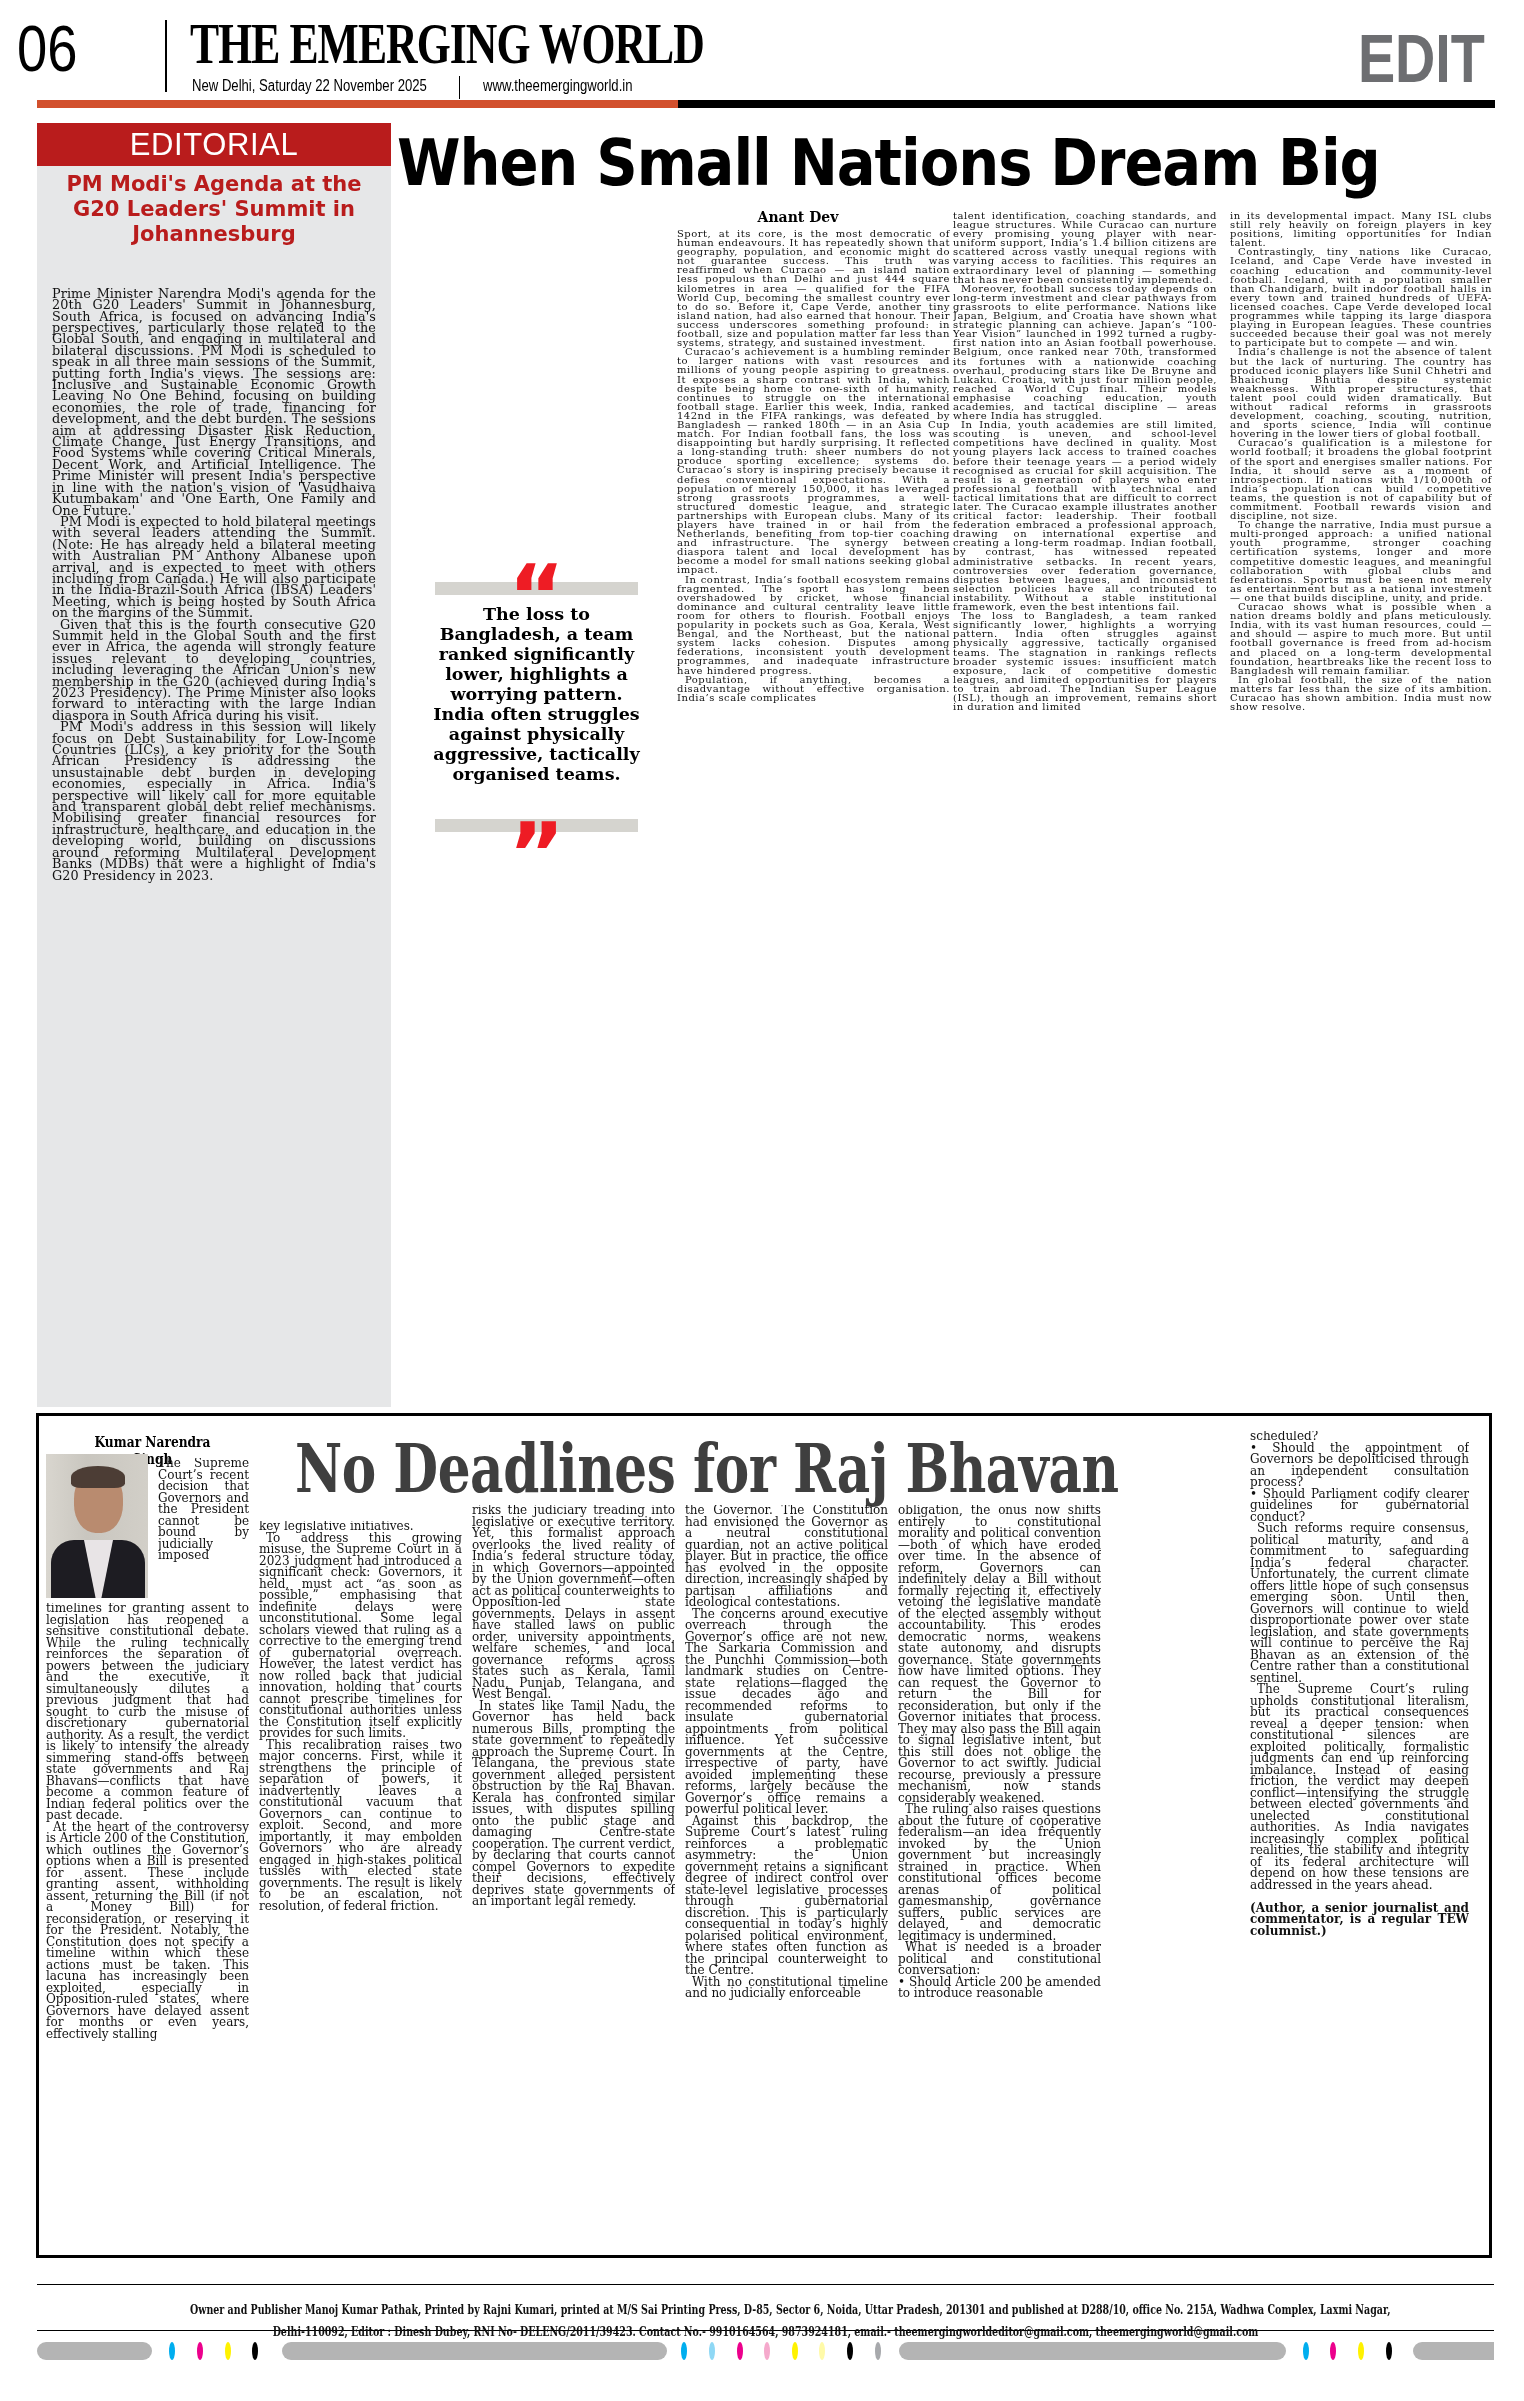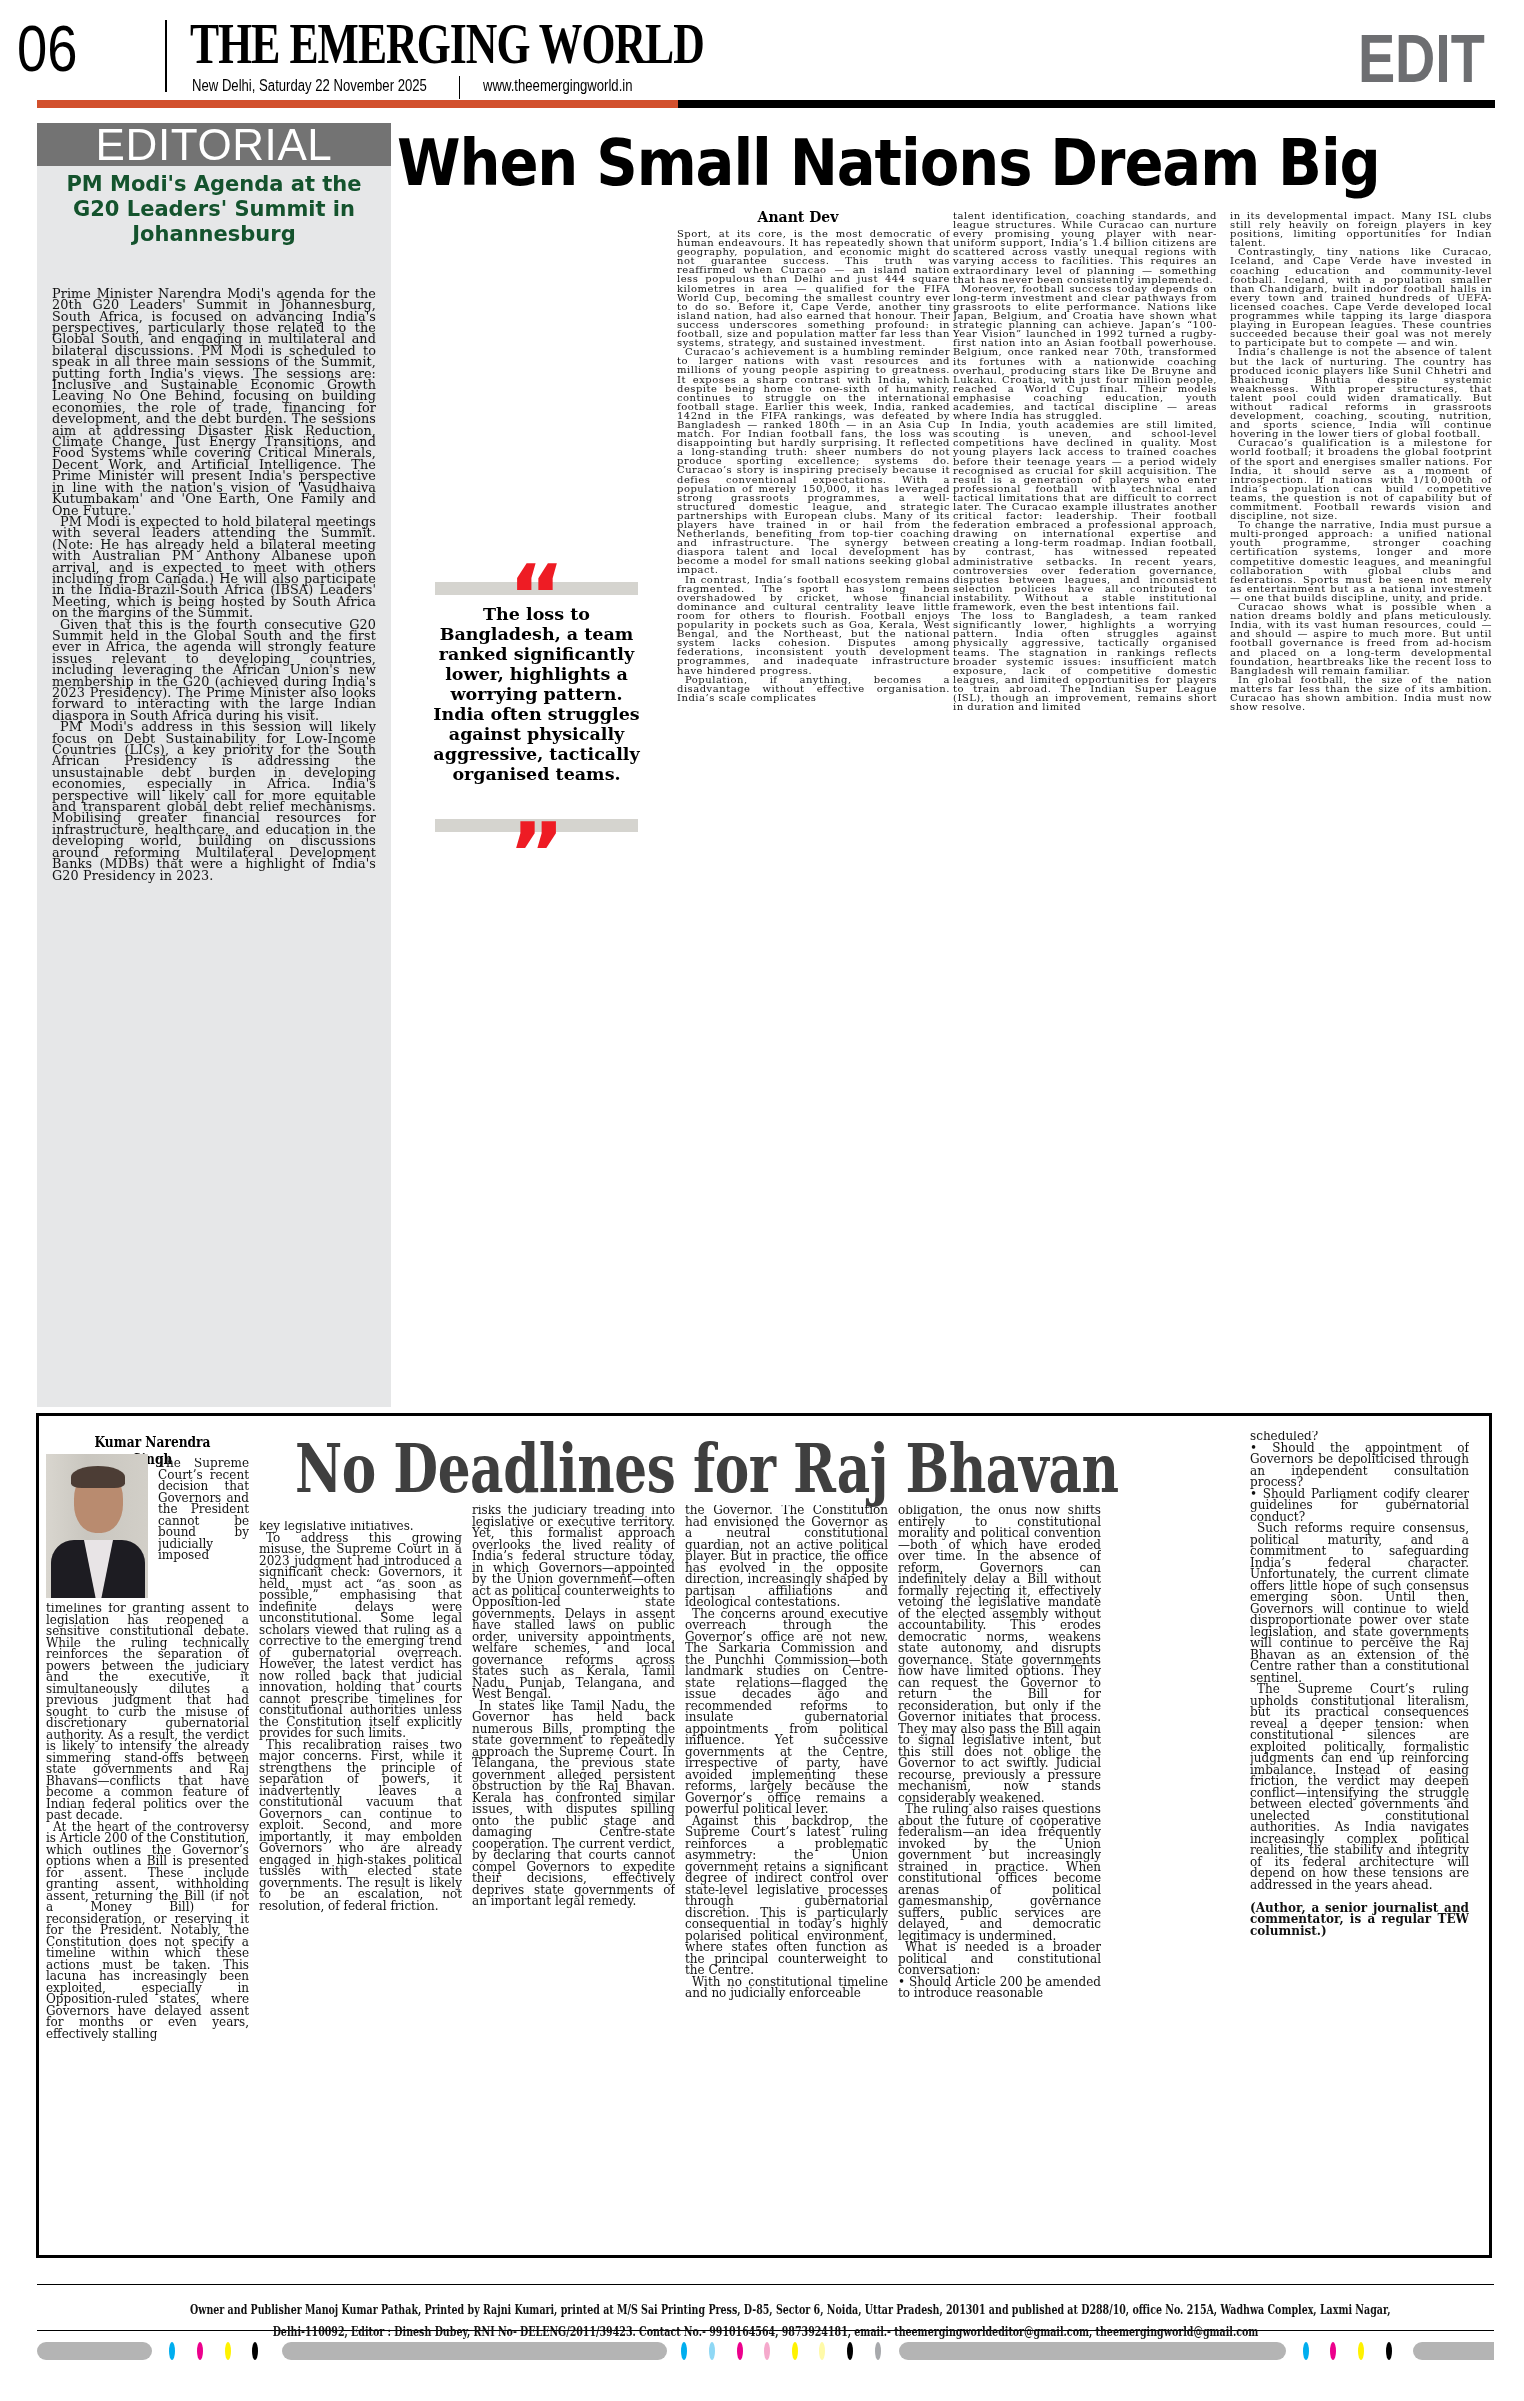--- a/index.html
+++ b/index.html
@@ -13,22 +13,22 @@
   .paper-name { position: absolute; left: 190px; top: 16px; font-family: "Liberation Serif", serif; font-weight: bold; font-size: 56px; line-height: 1; letter-spacing: -1.2px; color: #000; transform: scaleX(0.78); transform-origin: left top; white-space: nowrap; }
   .dateline { position: absolute; left: 192px; top: 77px; font-family: "Liberation Sans", sans-serif; font-size: 16px; color: #000; transform: scaleX(0.82); transform-origin: left top; white-space: nowrap; }
   .mast-divider2 { position: absolute; left: 459px; top: 76px; width: 1.2px; height: 23px; background: #000; }
   .website { position: absolute; left: 483px; top: 77px; font-family: "Liberation Sans", sans-serif; font-size: 16px; color: #000; transform: scaleX(0.82); transform-origin: left top; white-space: nowrap; }
   .section-tag { position: absolute; right: 40px; top: 24px; font-family: "Liberation Sans", sans-serif; font-weight: bold; font-size: 68px; line-height: 1; color: #6d6e71; transform: scaleX(0.82); transform-origin: right top; }
   .rule-orange { position: absolute; left: 37px; top: 100px; width: 641px; height: 8px; background: #d2502d; }
   .rule-black { position: absolute; left: 678px; top: 100px; width: 817px; height: 8px; background: #000; }
 
   
   .editorial { position: absolute; left: 37px; top: 123px; width: 354px; height: 1284px; background: #e6e7e8; }
-  .editorial-label { height: 43px; background: #737373; color: #fff; text-align: center; font-family: "Liberation Sans", sans-serif; font-size: 44px; line-height: 43px; letter-spacing: 0.6px; }
-  .editorial-headline { padding: 5.8px 16px 0; text-align: center; font-family: "DejaVu Sans", sans-serif; font-weight: bold; font-size: 21px; line-height: 25px; color: #14532d; }
+  .editorial-label { height: 43px; background: #b91c1c; color: #fff; text-align: center; font-family: "Liberation Sans", sans-serif; font-size: 31px; line-height: 43px; letter-spacing: 0.6px; }
+  .editorial-headline { padding: 5.8px 16px 0; text-align: center; font-family: "DejaVu Sans", sans-serif; font-weight: bold; font-size: 21px; line-height: 25px; color: #b91c1c; }
   .editorial-body { padding: 7px 15px 0 15px; font-family: "DejaVu Serif", serif; font-size: 12.8px; line-height: 11.4px; text-align: justify; color: #111; letter-spacing: 0.1px; }
   .editorial-body p { text-indent: 8px; }
   .editorial-body p:first-child { text-indent: 0; margin-top: 34px; }
 
   
   .main-headline { position: absolute; left: 397px; top: 131px; width: 1116px; font-family: "DejaVu Sans", sans-serif; font-weight: bold; font-size: 64px; line-height: 1; white-space: nowrap; color: #000; letter-spacing: -1.2px; transform: scaleX(0.9); transform-origin: left top; }
   .byline-main { position: absolute; left: 677px; top: 209px; width: 242px; text-align: center; font-family: "DejaVu Serif", serif; font-weight: bold; font-size: 14px; color: #000; }
   .col { position: absolute; font-family: "DejaVu Serif", serif; font-size: 10px; line-height: 9.1px; text-align: justify; color: #111; letter-spacing: 0.5px; overflow: hidden; }
   .col p { text-indent: 8px; }
   .col p.noindent { text-indent: 0; }

